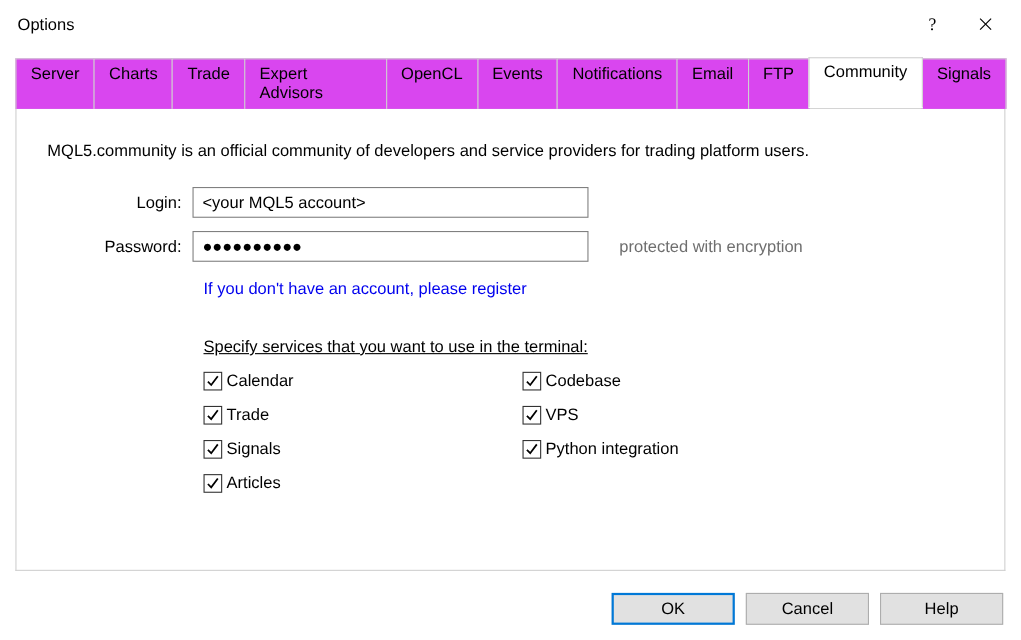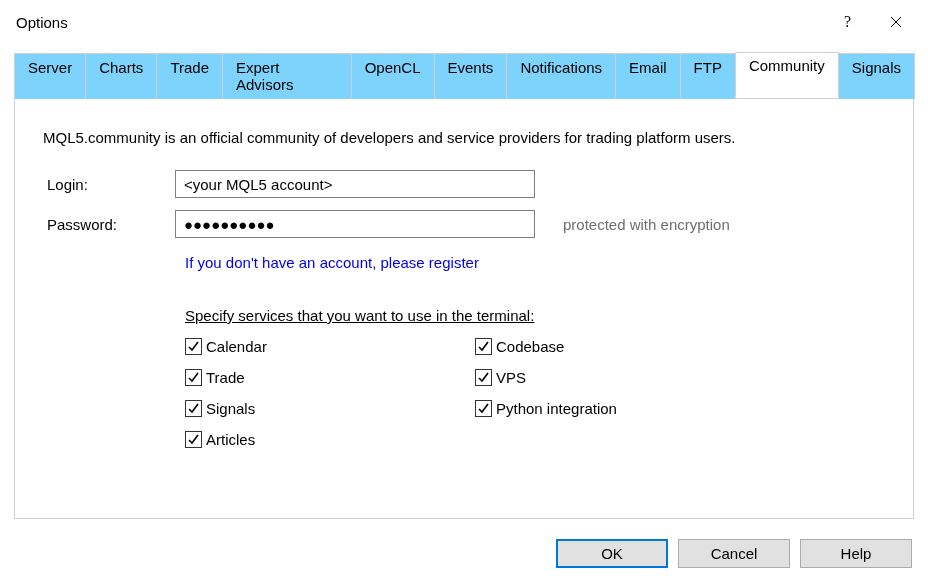--- a/index.html
+++ b/index.html
@@ -57,21 +57,21 @@
     }
     .tab.active {
       background: #ffffff;
       border-bottom: 1px solid #ffffff;
       z-index: 2;
       padding-top: 4px;
       padding-bottom: 7px;
       top: 0;
     }
     .tab:not(.active) {
-      background: #7dd3fc;
+      background: #d946ef;
     }
     .tab-body {
       border: 1px solid #d0d0d0;
       border-top: none;
       min-height: 420px;
       padding: 30px 32px 20px 32px;
       position: relative;
     }
     .intro {
       font-size: 15px;
@@ -79,20 +79,21 @@
       margin-left: -4px;
       color: #000;
     }
     .form-row {
       display: flex;
       align-items: center;
       margin-bottom: 12px;
     }
     .form-label {
       width: 128px;
+      text-align: right;
       padding-right: 10px;
       font-size: 15px;
     }
     .text-input {
       width: 360px;
       height: 28px;
       border: 1px solid #808080;
       padding: 0 8px;
       font-size: 15px;
       font-family: inherit;

